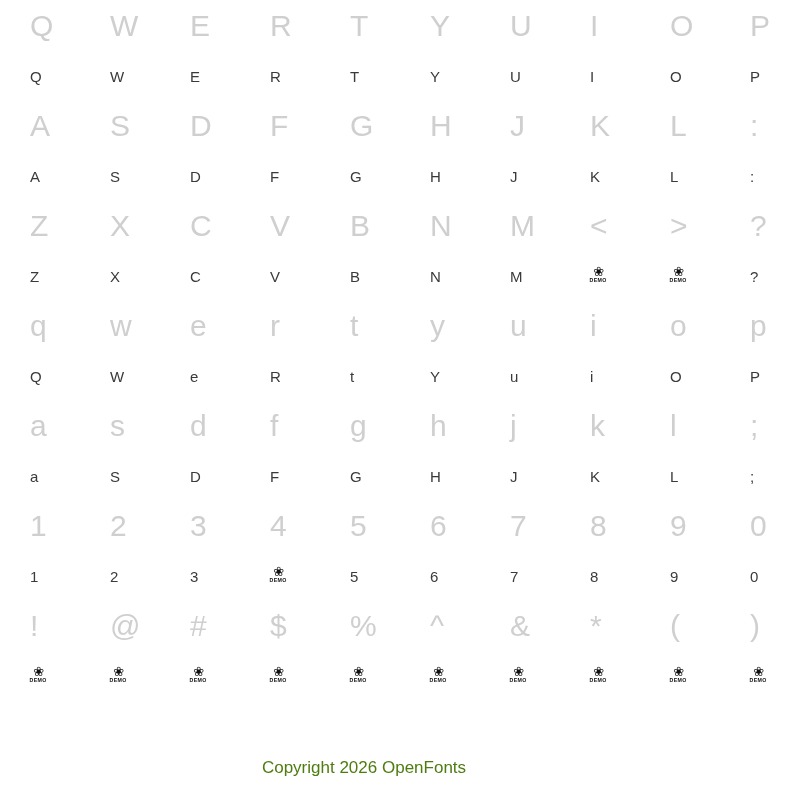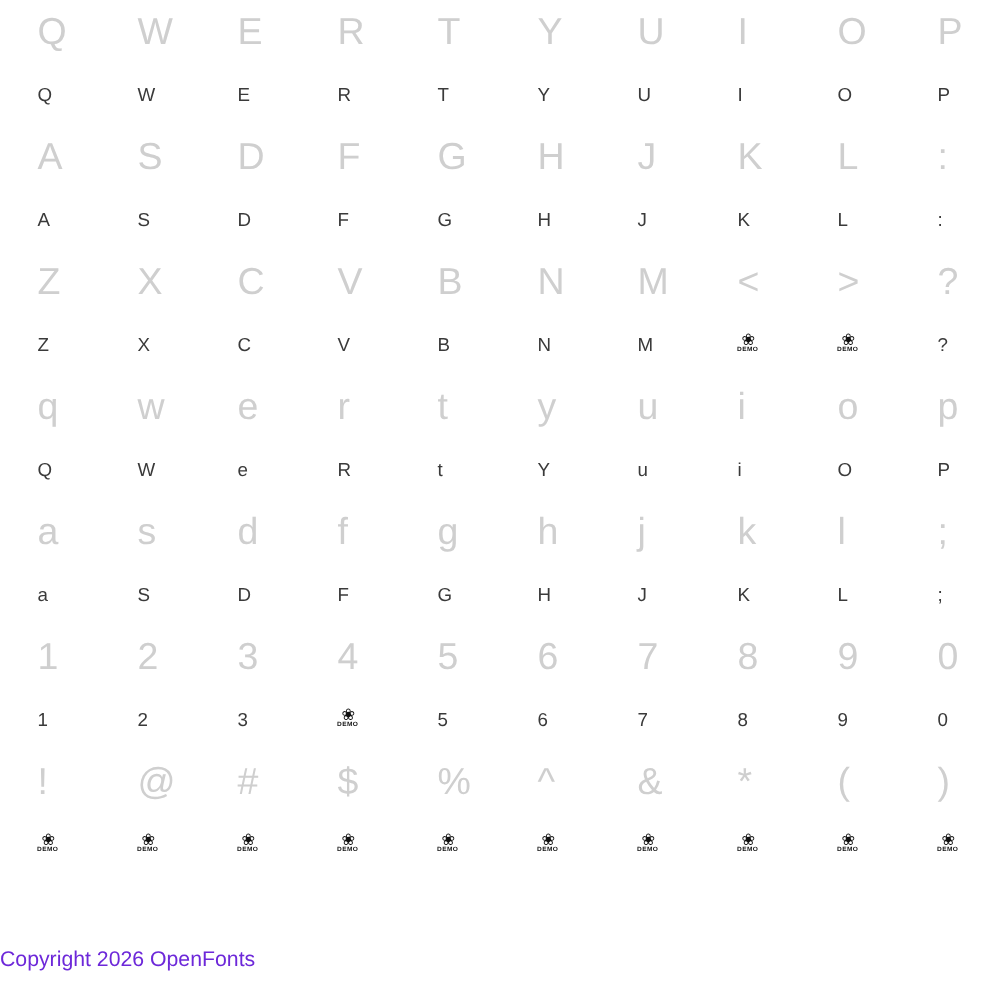--- a/index.html
+++ b/index.html
@@ -70,24 +70,24 @@
     font-weight: bold;
     line-height: 6px;
     display: block;
     transform: scaleX(1.05);
   }
   #footer {
     position: absolute;
     left: 0;
     right: 0;
     bottom: 22px;
-    text-align: left;
+    text-align: center;
     padding-right: 72px;
     font-size: 17px;
-    color: #6d28d9;
+    color: #4d7c0f;
     font-family: "Liberation Sans", sans-serif;
   }
 </style>
 </head>
 <body>
 
 <div id="sheet">
   <div id="grid-root">
       <div class="grid row-big" style="position: relative;">
         <div class="cell">Q</div>

